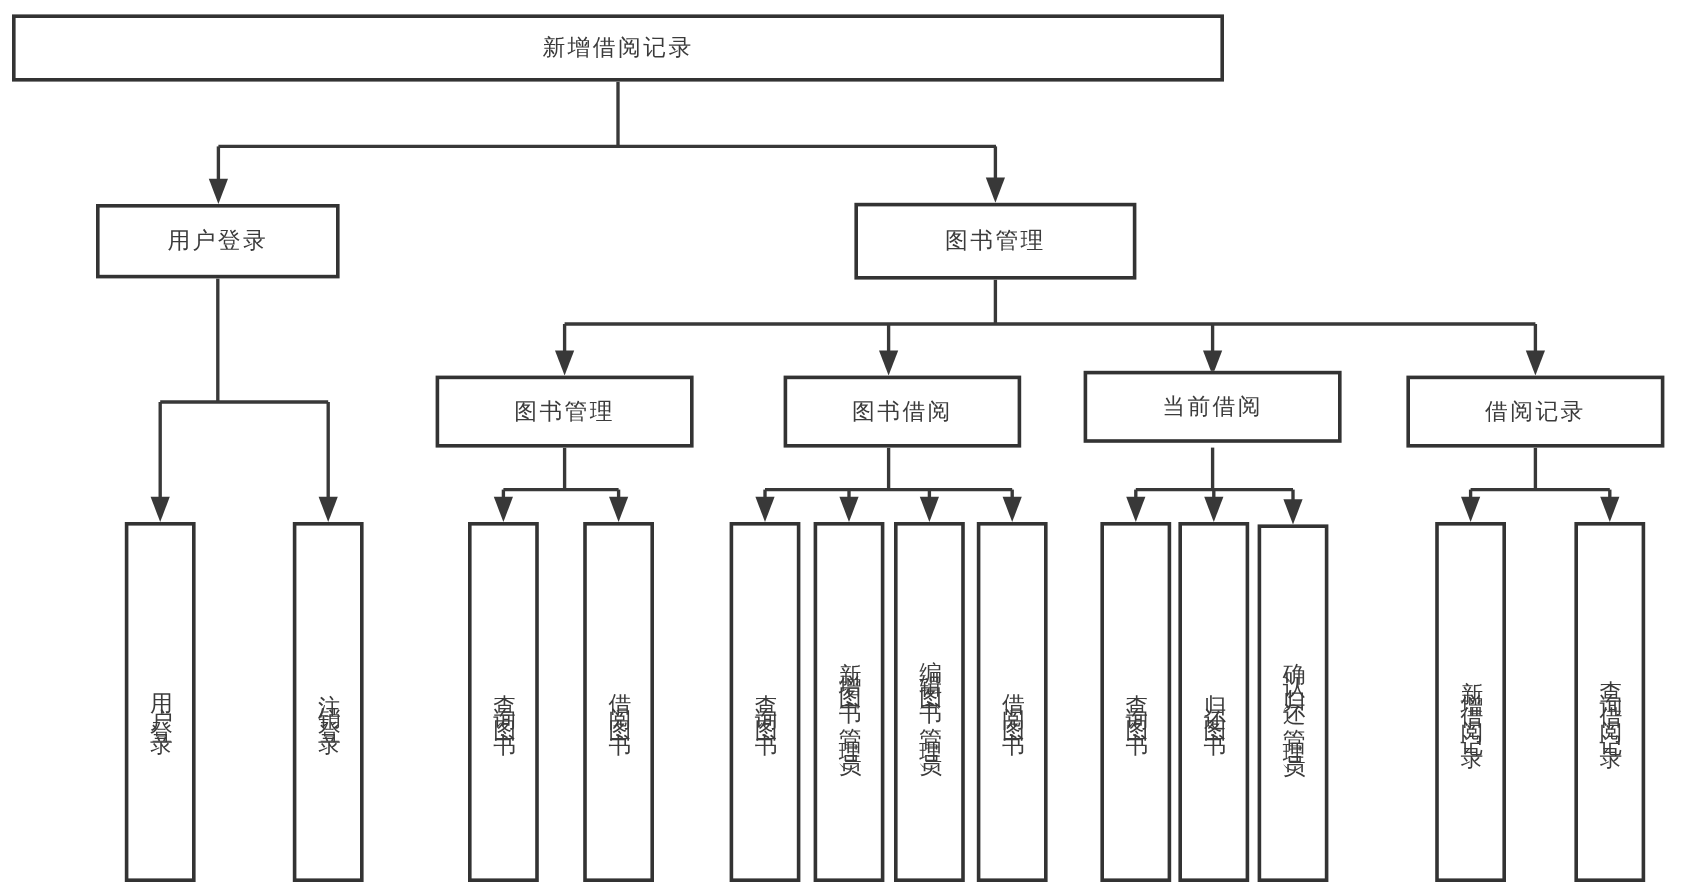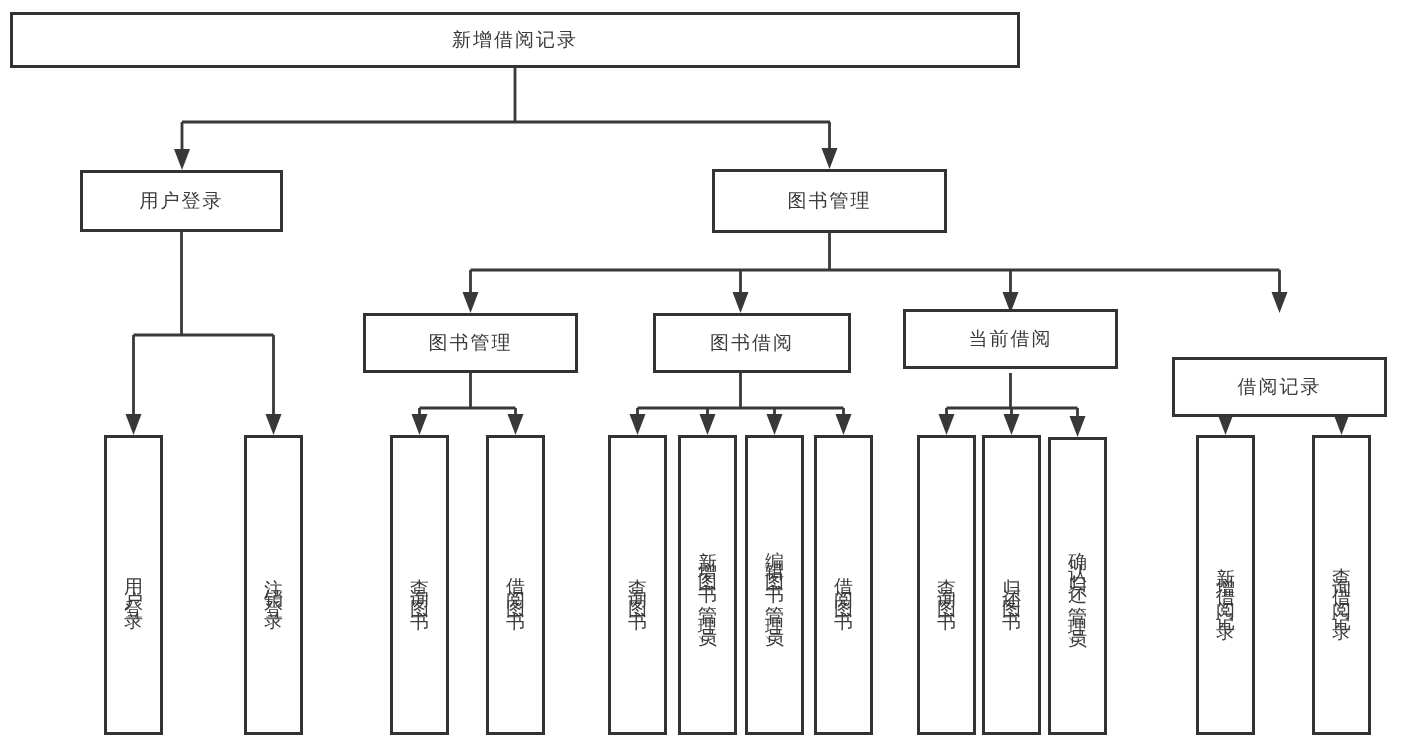--- a/index.html
+++ b/index.html
@@ -111,21 +111,21 @@
     </svg>
 
   <div class="hbox" style="left:10px; top:12px; width:1010px; height:56px;">新增借阅记录</div>
 
   <div class="hbox" style="left:80px; top:170px; width:203px; height:62px;">用户登录</div>
   <div class="hbox" style="left:712px; top:169px; width:235px; height:64px;">图书管理</div>
 
   <div class="hbox" style="left:363px; top:313px; width:215px; height:60px;">图书管理</div>
   <div class="hbox" style="left:633px; top:313px; width:198px; height:60px;margin-left:20px;">图书借阅</div>
   <div class="hbox" style="left:903px; top:309px; width:215px; height:60px;">当前借阅</div>
-  <div class="hbox" style="left:1172px; top:313px; width:215px; height:60px;margin-top:44px;">借阅记录</div>
+  <div class="hbox" style="left:1172px; top:313px; width:215px; height:60px;">借阅记录</div>
 
   <div class="vbox" style="left:104px; top:435px; width:59px; height:300px;">用户登录</div>
   <div class="vbox" style="left:244px; top:435px; width:59px; height:300px;">注销登录</div>
 
   <div class="vbox" style="left:390px; top:435px; width:59px; height:300px;">查询图书</div>
   <div class="vbox" style="left:486px; top:435px; width:59px; height:300px;">借阅图书</div>
 
   <div class="vbox" style="left:608px; top:435px; width:59px; height:300px;">查询图书</div>
   <div class="vbox" style="left:678px; top:435px; width:59px; height:300px;">新增图书（管理员）</div>
   <div class="vbox" style="left:745px; top:435px; width:59px; height:300px;">编辑图书（管理员）</div>

